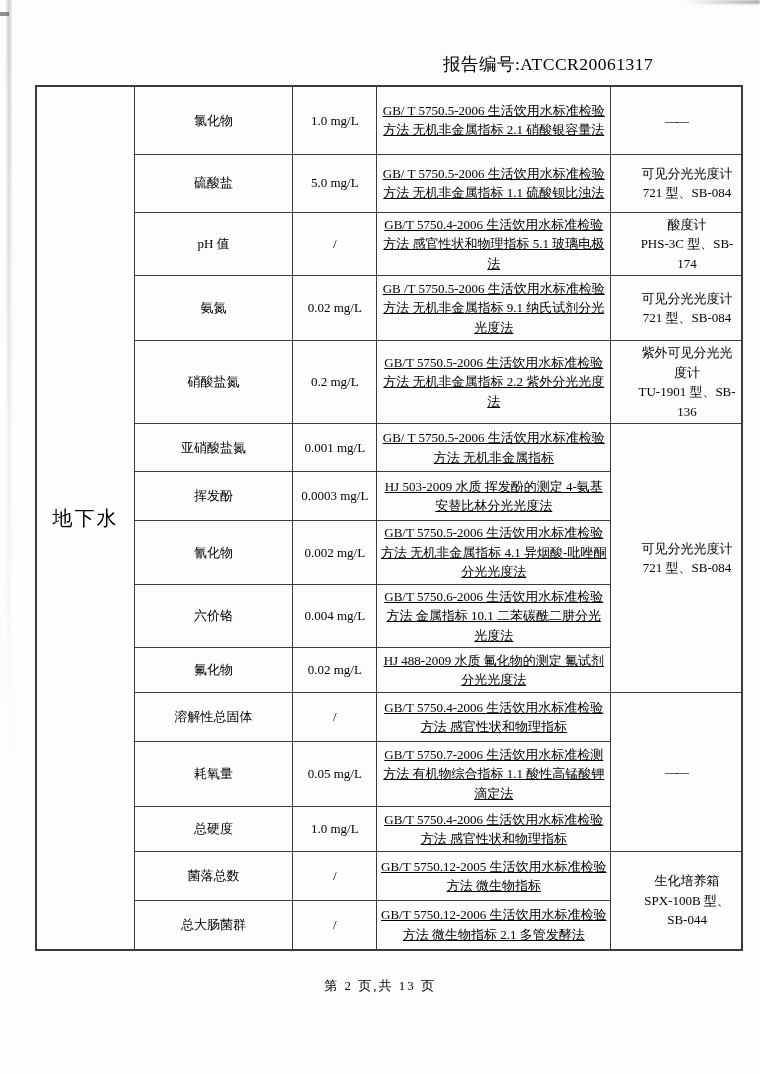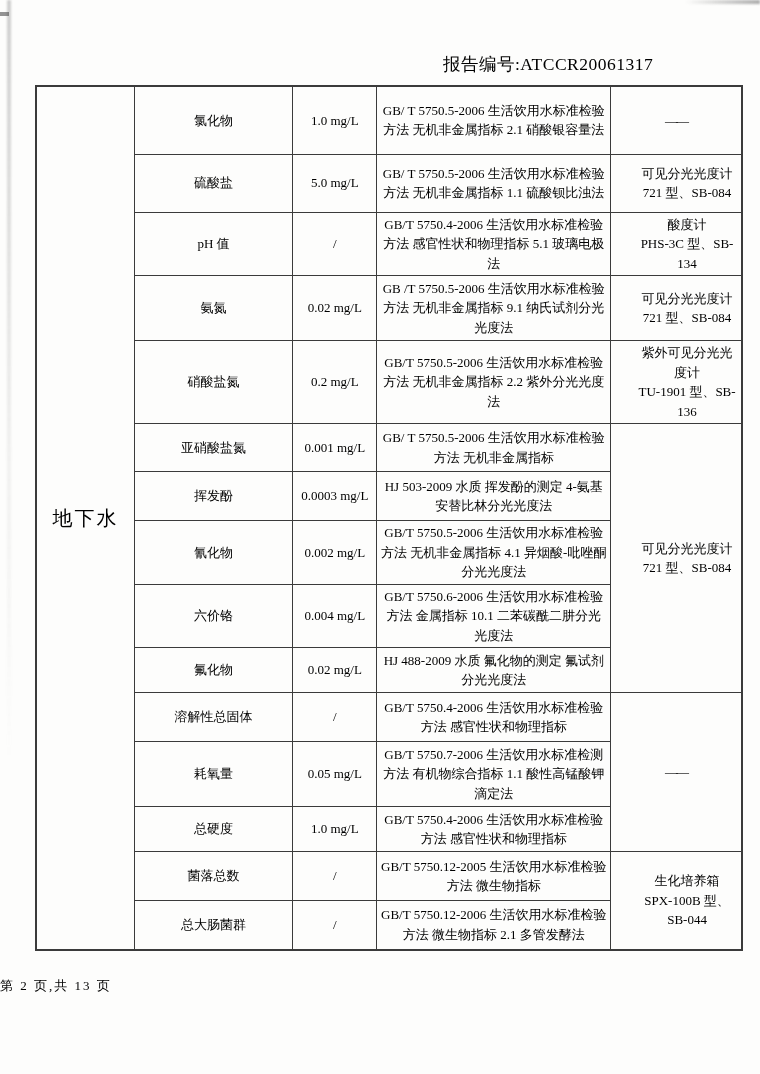--- a/index.html
+++ b/index.html
@@ -41,27 +41,27 @@
     line-height:1.5;
     overflow:hidden;
   }
   table.doc{border:2px solid #3b3b3b;}
   .col-sample{width:98px;}
   .col-param{width:158px;}
   .col-limit{width:84px;}
   .col-method{width:233px;}
   .col-instr{width:131px;}
   td.sample-cell{font-size:20px;letter-spacing:2px;}
-  td.method-cell{line-height:1.55;}
+  td.method-cell{line-height:1.55;text-decoration:underline;}
   td.instr-cell{line-height:1.6;}
   .instr-line{display:block;margin-left:22px;}
   .dash{letter-spacing:-2px;}
   .footer{
     position:absolute;left:0;top:977px;width:760px;
-    font-size:13px;letter-spacing:2px;
+    text-align:center;font-size:13px;letter-spacing:2px;
   }
 </style>
 </head>
 <body>
 
 <div class="page">
 
   <div class="scan-streak-left"></div>
   <div class="scan-smudge-topright"></div>
   <div class="scan-mark-topleft"></div>
@@ -92,21 +92,21 @@
           <span class="instr-line">可见分光光度计</span>
           <span class="instr-line">721 型、SB-084</span>
         </td>
       </tr>
       <tr style="height:56px;">
         <td>pH 值</td>
         <td>/</td>
         <td class="method-cell">GB/T 5750.4-2006 生活饮用水标准检验方法  感官性状和物理指标 5.1  玻璃电极法</td>
         <td class="instr-cell">
           <span class="instr-line">酸度计</span>
-          <span class="instr-line">PHS-3C 型、SB-134</span>
+          <span class="instr-line">PHS-3C 型、SB-174</span>
         </td>
       </tr>
       <tr style="height:65px;">
         <td>氨氮</td>
         <td>0.02 mg/L</td>
         <td class="method-cell">GB /T 5750.5-2006 生活饮用水标准检验方法  无机非金属指标  9.1  纳氏试剂分光光度法</td>
         <td class="instr-cell">
           <span class="instr-line">可见分光光度计</span>
           <span class="instr-line">721 型、SB-084</span>
         </td>

